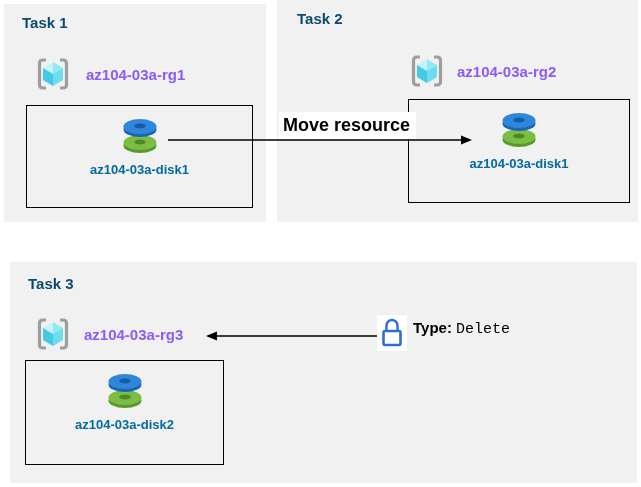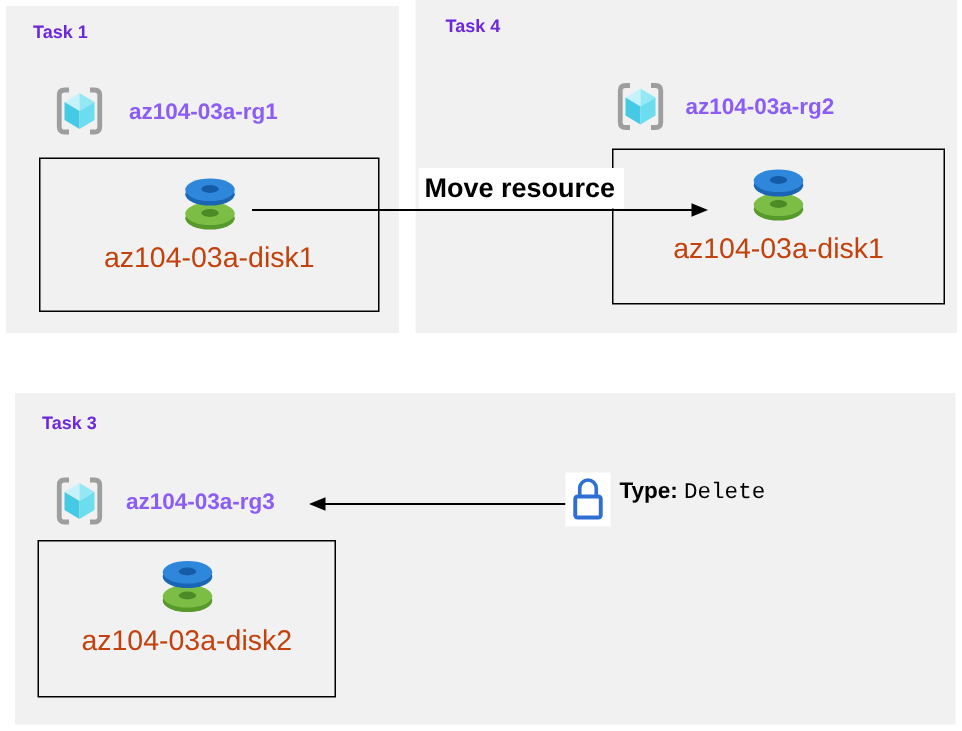--- a/index.html
+++ b/index.html
@@ -2,26 +2,26 @@
 <html><head>
 <meta charset="utf-8">
 <style>
   html,body{margin:0;padding:0;background:#ffffff;}
   body{font-family:"Liberation Sans", sans-serif;color:#000;}
   .stage{position:relative;width:641px;height:487px;background:#fff;overflow:hidden;}
   .panel{position:absolute;background:#F1F1F1;}
   .panel-task1{left:4px;top:4px;width:262px;height:218px;}
   .panel-task2{left:277px;top:0px;width:361px;height:222px;}
   .panel-task3{left:10px;top:262px;width:583px;height:221px;padding-left:44px;}
-  .task-title{position:absolute;font-size:12px;font-weight:bold;color:#6d28d9;}
+  .task-title{position:absolute;font-size:15px;font-weight:bold;color:#0c4a6e;}
   .rg-icon{position:absolute;width:34px;height:34px;}
   .rg-label{position:absolute;font-size:15px;font-weight:bold;color:#8b5cf6;white-space:nowrap;}
   .res-box{position:absolute;border:1px solid #000;display:flex;flex-direction:column;align-items:center;box-sizing:border-box;}
   .disk-icon{margin-top:11px;width:40px;height:38px;}
-  .disk-label{margin-top:7px;font-size:19px;font-weight:normal;color:#c2410c;white-space:nowrap;}
+  .disk-label{margin-top:7px;font-size:13px;font-weight:bold;color:#0369a1;white-space:nowrap;}
   .arrow{position:absolute;overflow:visible;}
   .move-label{position:absolute;left:279px;top:112px;background:#ffffff;padding:3px 6px 3px 4px;font-size:18px;font-weight:bold;white-space:nowrap;}
   .lock-chip{position:absolute;left:377px;top:315px;width:30px;height:36px;background:#ffffff;display:flex;align-items:center;justify-content:center;}
   .lock-text{position:absolute;left:413px;top:318px;font-size:15px;line-height:19px;white-space:nowrap;}
   .lock-name{font-weight:bold;}
   .lock-type-label{font-weight:bold;text-align:center;}
   .lock-type-value{font-weight:normal;font-family:Liberation Mono, monospace;}
 </style>
 </head>
 <body>
@@ -48,21 +48,21 @@
         <ellipse cx="20" cy="25" rx="5.8" ry="2.6" fill="#4C8A25"></ellipse>
         <ellipse cx="20" cy="12.5" rx="16.5" ry="7.5" fill="#1B66B4"></ellipse>
         <ellipse cx="20" cy="9.5" rx="16.5" ry="7.5" fill="#2F87DC"></ellipse>
         <ellipse cx="20" cy="9" rx="5.8" ry="2.6" fill="#155CA6"></ellipse>
       </svg>
       <div class="disk-label">az104-03a-disk1</div>
     </div>
   </div>
 
   <div class="panel panel-task2">
-    <div class="task-title" style="left:20px;top:10px;">Task 4</div>
+    <div class="task-title" style="left:20px;top:10px;">Task 2</div>
 
     <svg class="rg-icon" style="left:133px;top:54px;" viewBox="0 0 34 34">
       <path d="M10 3 H7 Q3.5 3 3.5 6.5 V27.5 Q3.5 31 7 31 H10" fill="none" stroke="#9E9E9E" stroke-width="3.2"></path>
       <path d="M24 3 H27 Q30.5 3 30.5 6.5 V27.5 Q30.5 31 27 31 H24" fill="none" stroke="#9E9E9E" stroke-width="3.2"></path>
       <polygon points="17,5 7,11 17,17" fill="#C6F3FB"></polygon>
       <polygon points="17,5 27,11 17,17" fill="#93E8F6"></polygon>
       <polygon points="7,11 17,17 17,29 7,23" fill="#45CAE5"></polygon>
       <polygon points="27,11 17,17 17,29 27,23" fill="#6CDCEF"></polygon>
     </svg>
     <div class="rg-label" style="left:180px;top:63px;">az104-03a-rg2</div>

